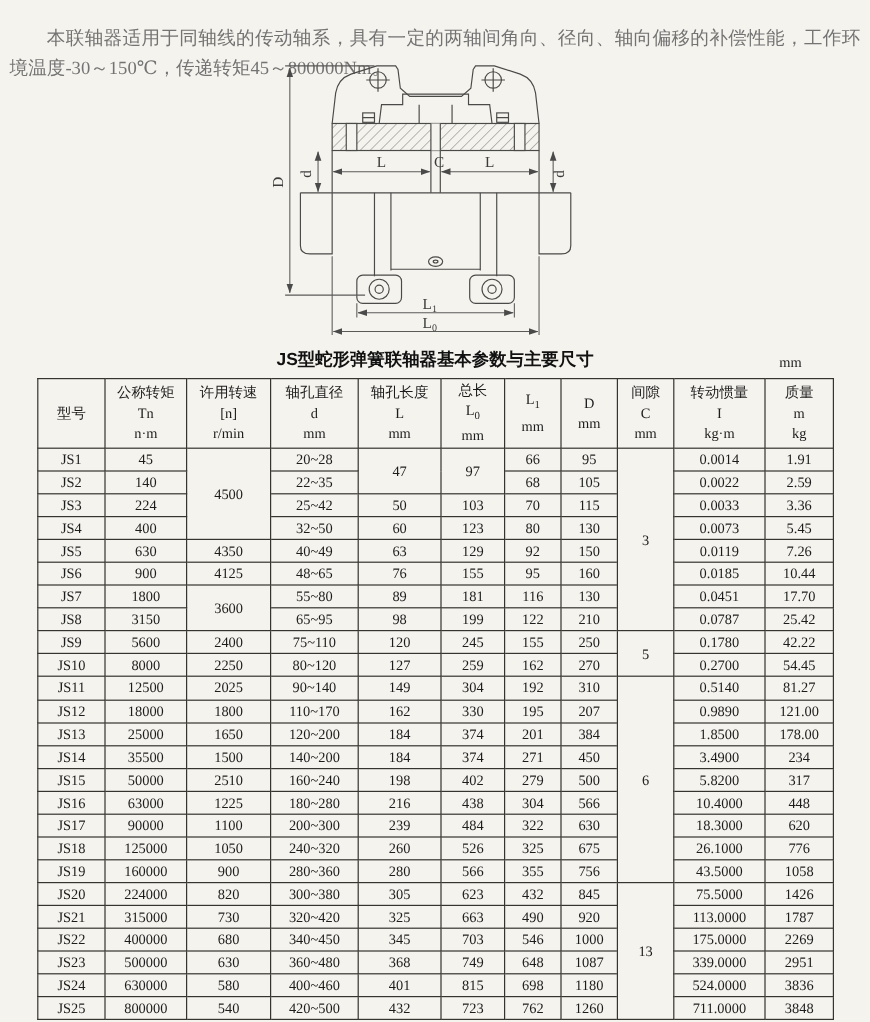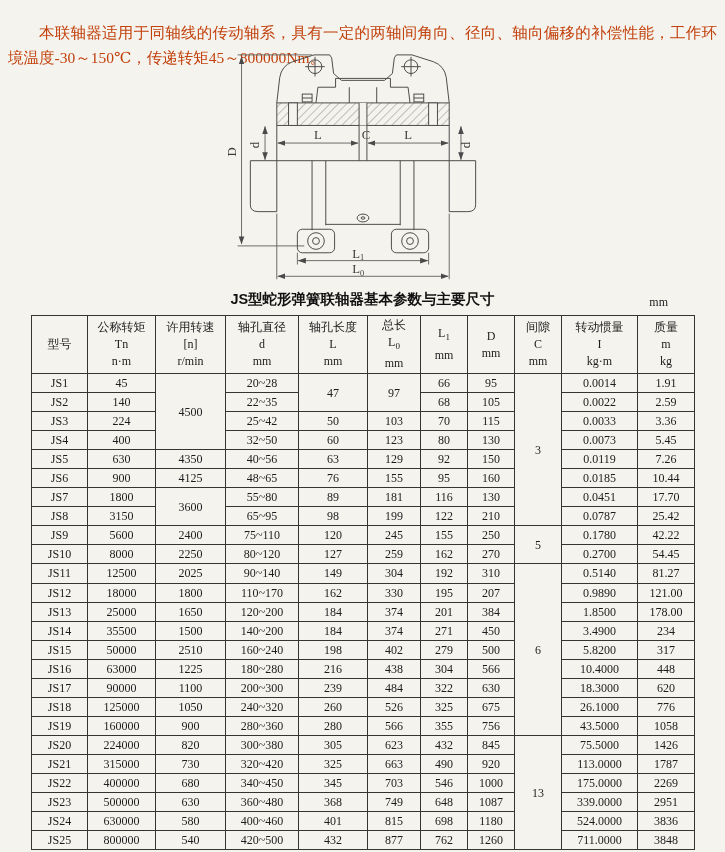--- a/index.html
+++ b/index.html
@@ -4,21 +4,21 @@
 <style>
   html,body{margin:0;padding:0;}
   body{
     width:725px;height:852px;position:relative;overflow:hidden;
     background:#f5f3ee;color:#1d1d1d;
     font-family:"Liberation Serif","DejaVu Serif",serif;
   }
   .intro{
     position:absolute;top:4px;left:8px;width:709px;
     font-size:15.5px;line-height:25px;text-indent:2em;text-align:justify;
-    color:#c2410c;
+    color:#737373;
   }
   .drawing-wrap{
     position:absolute;top:50px;left:50%;transform:translateX(-50%);
     width:400px;height:240px;
   }
   .drawing-wrap svg{display:block;}
   svg text{
     font-family:"Liberation Serif","DejaVu Serif",serif;
     font-size:13px;fill:#3c3c3c;
   }
@@ -274,21 +274,21 @@
         <td>123</td>
         <td>80</td>
         <td>130</td>
         <td>0.0073</td>
         <td>5.45</td>
       </tr>
       <tr>
         <td>JS5</td>
         <td>630</td>
         <td>4350</td>
-        <td>40~56</td>
+        <td>40~49</td>
         <td>63</td>
         <td>129</td>
         <td>92</td>
         <td>150</td>
         <td>0.0119</td>
         <td>7.26</td>
       </tr>
       <tr>
         <td>JS6</td>
         <td>900</td>
@@ -518,20 +518,20 @@
         <td>1180</td>
         <td>524.0000</td>
         <td>3836</td>
       </tr>
       <tr>
         <td>JS25</td>
         <td>800000</td>
         <td>540</td>
         <td>420~500</td>
         <td>432</td>
-        <td>877</td>
+        <td>723</td>
         <td>762</td>
         <td>1260</td>
         <td>711.0000</td>
         <td>3848</td>
       </tr>
     </tbody>
 </table>
 
 </body></html>

